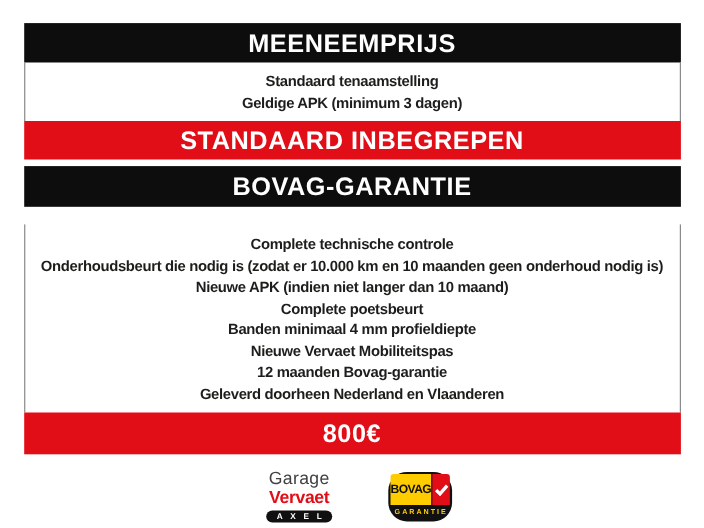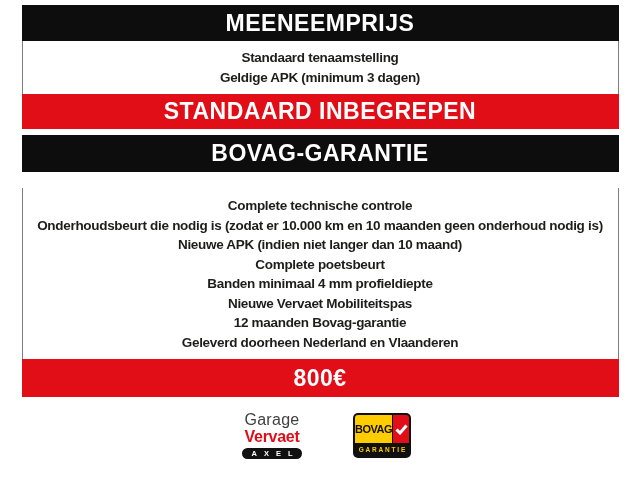--- a/index.html
+++ b/index.html
@@ -8,21 +8,21 @@
     --body_text:#1d1d1b;
     --border_gray:#7e7e7e;
     --bovag_yellow:#ffcc00;
     --garage_gray:#414042;
   }
   *{margin:0;padding:0;box-sizing:border-box;}
   body{
     width:640px;height:480px;overflow:hidden;background:#ffffff;
     font-family:"Liberation Sans","DejaVu Sans",sans-serif;
   }
-  .canvas{width:640px;height:480px;background:#ffffff;padding-top:5px;}
+  .canvas{width:640px;height:480px;background:#ffffff;padding-top:21px;}
   .card{width:597px;margin:0 auto;}
   .card + .card{margin-top:6px;}
   .bar{
     text-align:center;color:#ffffff;font-weight:700;
     display:flex;align-items:center;justify-content:center;
     letter-spacing:.5px;white-space:nowrap;
   }
   .bar.black{background:var(--bar_black);height:36px;font-size:23px;}
   .card2 .bar.black{height:37px;}
   .bar.red{background:var(--red);height:35px;font-size:23px;text-align:right;}
@@ -53,21 +53,21 @@
     font-size:16px;line-height:19px;font-weight:700;color:var(--red);
     letter-spacing:-0.3px;
   }
   .vv-axel{
     margin:2px auto 0;width:60px;height:11px;background:#101010;
     color:#ffffff;font-size:7.5px;font-weight:700;line-height:11px;
     letter-spacing:7px;text-indent:7px;border-radius:5.5px;
     text-align:center;
   }
   .bovag{
-    width:58px;height:45px;background:#101010;border-radius:5px;
+    width:58px;height:45px;background:#101010;border-radius:17px;
     padding:2px;display:flex;flex-direction:column;gap:1px;margin-left:20px;
   }
   .bovag-top{flex:1;display:flex;gap:1px;}
   .bovag-brand{
     flex:1;background:var(--bovag_yellow);color:#101010;
     font-size:11px;font-weight:700;letter-spacing:-0.5px;
     display:flex;align-items:center;justify-content:center;
     border-top-left-radius:3px;
   }
   .bovag-check{

